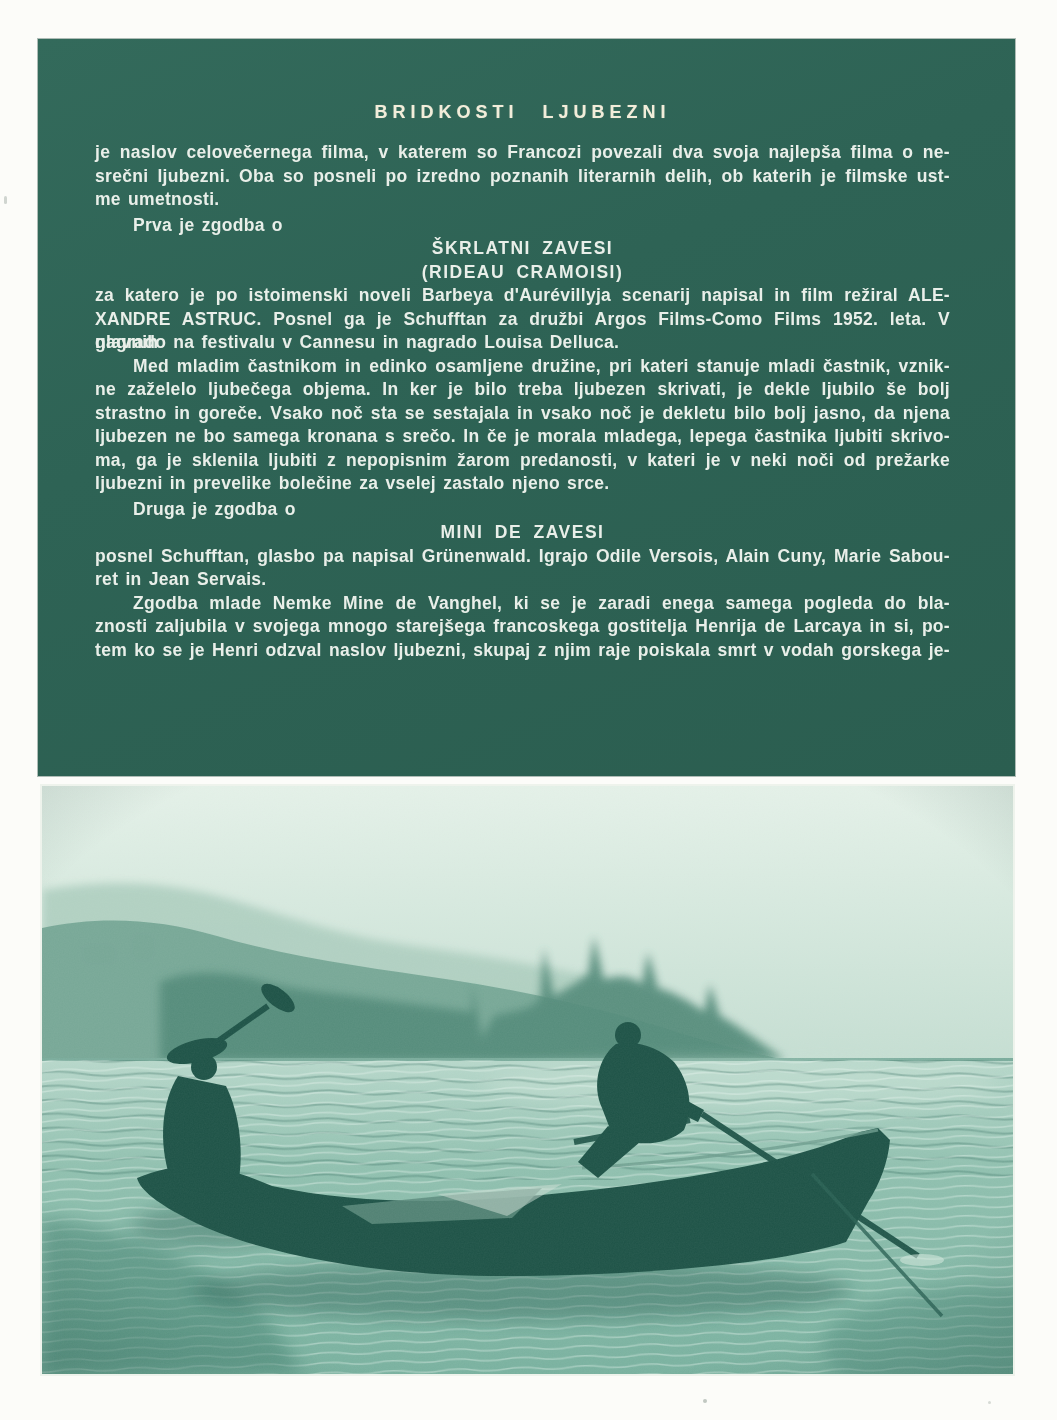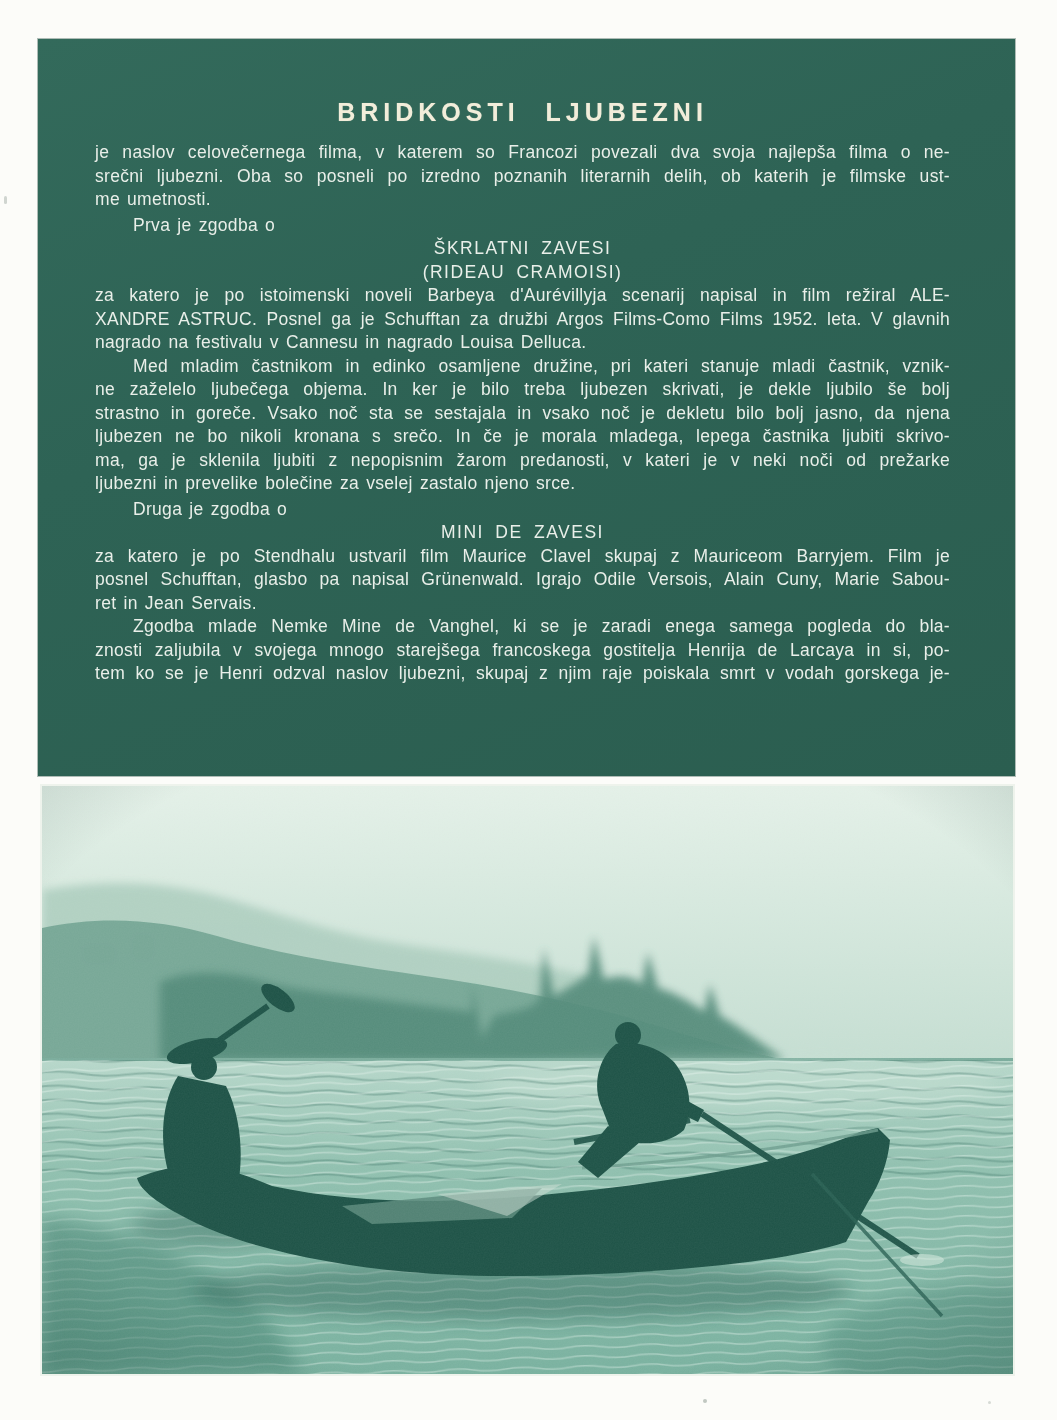--- a/index.html
+++ b/index.html
@@ -22,27 +22,27 @@
   .panel{
     position:absolute;left:38px;top:39px;width:977px;height:737px;
     background:linear-gradient(158deg,#336a5b 0%,var(--panel) 40%,#2b5e50 100%);
     box-sizing:border-box;
     padding:58px 65px 0 57px;
     overflow:hidden;
     box-shadow:0 0 0 1px rgba(30,70,58,.35);
   }
   .title{
     color:var(--title-color);
-    font-size:25px;font-weight:bold;
+    font-size:18px;font-weight:bold;
     letter-spacing:5px;word-spacing:14px;
     text-align:center;line-height:30px;
     text-shadow:0 0 1px rgba(255,250,230,.4);
   }
   .article{margin-top:14px;color:var(--body-color);font-size:17.5px;word-spacing:2px;letter-spacing:.3px;}
-  .line{line-height:23.5px;height:23.5px;text-align:justify;text-align-last:justify;}
+  .line{line-height:23.5px;height:23.5px;text-align:justify;text-align-last:justify;font-weight:bold;}
   .line.last{text-align-last:left;}
   .line.indent{padding-left:38px;}
   .lead{margin-top:2px;}
   .lead .line{text-align:right;text-align-last:left;padding-left:38px;}
   .head .line{text-align:left;text-align-last:center;letter-spacing:1.5px;word-spacing:5px;}
 
   
   .photo{
     position:absolute;left:42px;top:786px;width:971px;height:588px;
     box-shadow:0 0 0 2px #eef3ec;
@@ -72,32 +72,31 @@
         </div>
         <div class="block para">
           <div class="line">za katero je po istoimenski noveli Barbeya d'Aurévillyja scenarij napisal in film režiral ALE-</div>
           <div class="line">XANDRE ASTRUC. Posnel ga je Schufftan za družbi Argos Films-Como Films 1952. leta. V glavnih</div>
           <div class="line last">nagrado na festivalu v Cannesu in nagrado Louisa Delluca.</div>
         </div>
         <div class="block para">
           <div class="line indent">Med mladim častnikom in edinko osamljene družine, pri kateri stanuje mladi častnik, vznik-</div>
           <div class="line">ne zaželelo ljubečega objema. In ker je bilo treba ljubezen skrivati, je dekle ljubilo še bolj</div>
           <div class="line">strastno in goreče. Vsako noč sta se sestajala in vsako noč je dekletu bilo bolj jasno, da njena</div>
-          <div class="line">ljubezen ne bo nikoli kronana s srečo. In če je morala mladega, lepega častnika ljubiti skrivo-</div>
+          <div class="line">ljubezen ne bo samega kronana s srečo. In če je morala mladega, lepega častnika ljubiti skrivo-</div>
           <div class="line">ma, ga je sklenila ljubiti z nepopisnim žarom predanosti, v kateri je v neki noči od prežarke</div>
           <div class="line last">ljubezni in prevelike bolečine za vselej zastalo njeno srce.</div>
         </div>
         <div class="block lead">
           <div class="line last">Druga je zgodba o</div>
         </div>
         <div class="block head">
           <div class="line last">MINI DE ZAVESI</div>
         </div>
         <div class="block para">
-          <div class="line">za katero je po Stendhalu ustvaril film Maurice Clavel skupaj z Mauriceom Barryjem. Film je</div>
           <div class="line">posnel Schufftan, glasbo pa napisal Grünenwald. Igrajo Odile Versois, Alain Cuny, Marie Sabou-</div>
           <div class="line last">ret in Jean Servais.</div>
         </div>
         <div class="block para">
           <div class="line indent">Zgodba mlade Nemke Mine de Vanghel, ki se je zaradi enega samega pogleda do bla-</div>
           <div class="line">znosti zaljubila v svojega mnogo starejšega francoskega gostitelja Henrija de Larcaya in si, po-</div>
           <div class="line">tem ko se je Henri odzval naslov ljubezni, skupaj z njim raje poiskala smrt v vodah gorskega je-</div>
         </div>
       </div>
   </div>

